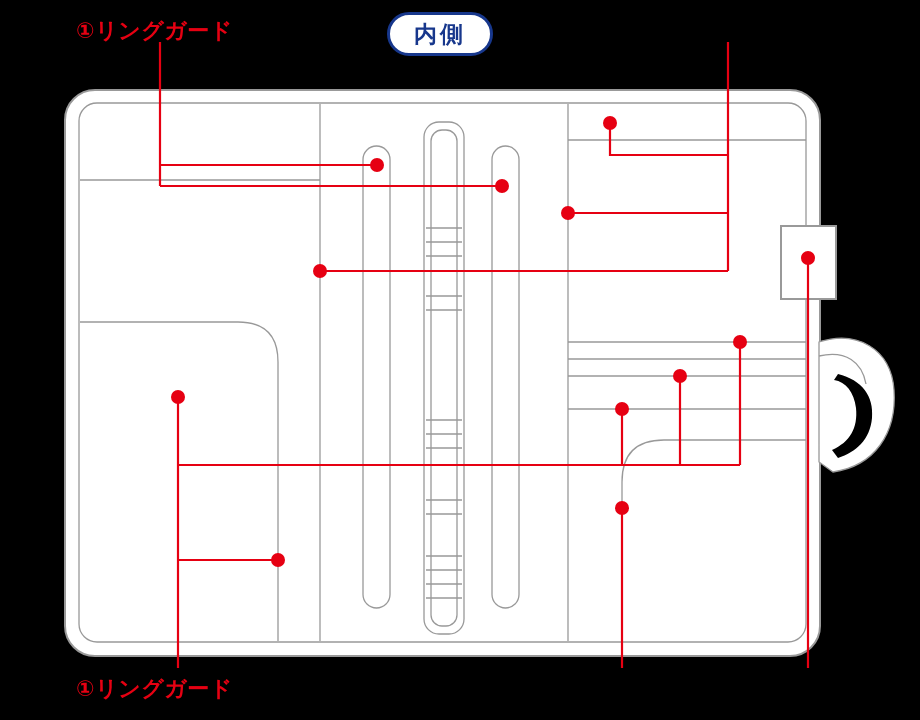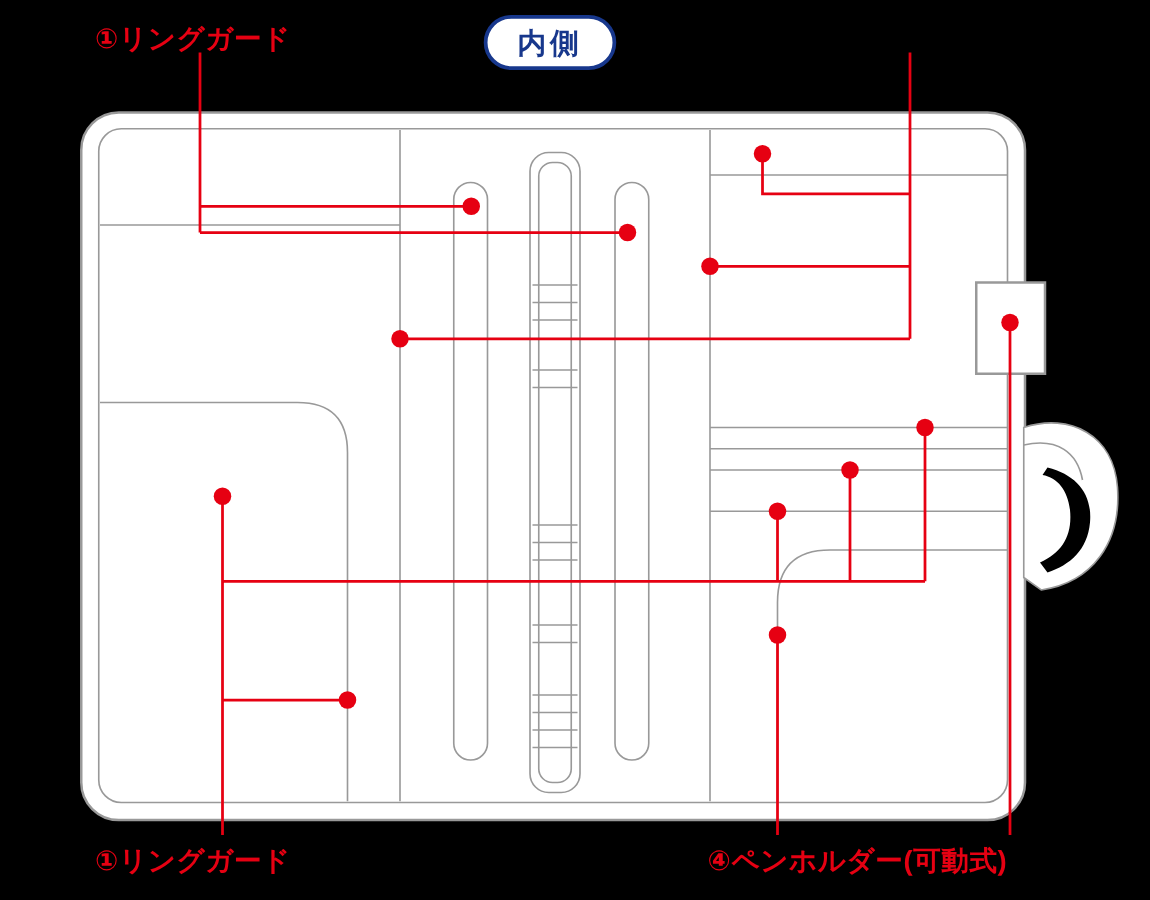--- a/index.html
+++ b/index.html
@@ -139,15 +139,14 @@
         <path class="red-line" d="M 808,668 L 808,258 M 622,668 L 622,508"></path>
         <circle class="red-dot" cx="808" cy="258" r="7"></circle>
         <circle class="red-dot" cx="622" cy="508" r="7"></circle>
       </g>
     </g>
   </svg>
 
   <div class="callout-label" id="label-1">①リングガード</div>
   <div class="badge">内側</div>
   <div class="callout-label" id="label-3">①リングガード</div>
-  <div class="callout-label" id="label-4">④ペンホルダー(可動式)</div>
 
 </div>
 
 </body></html>

